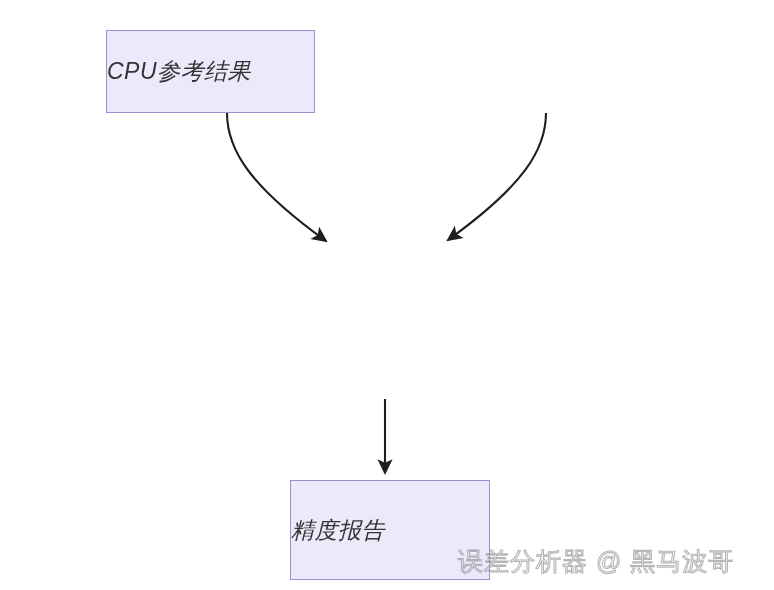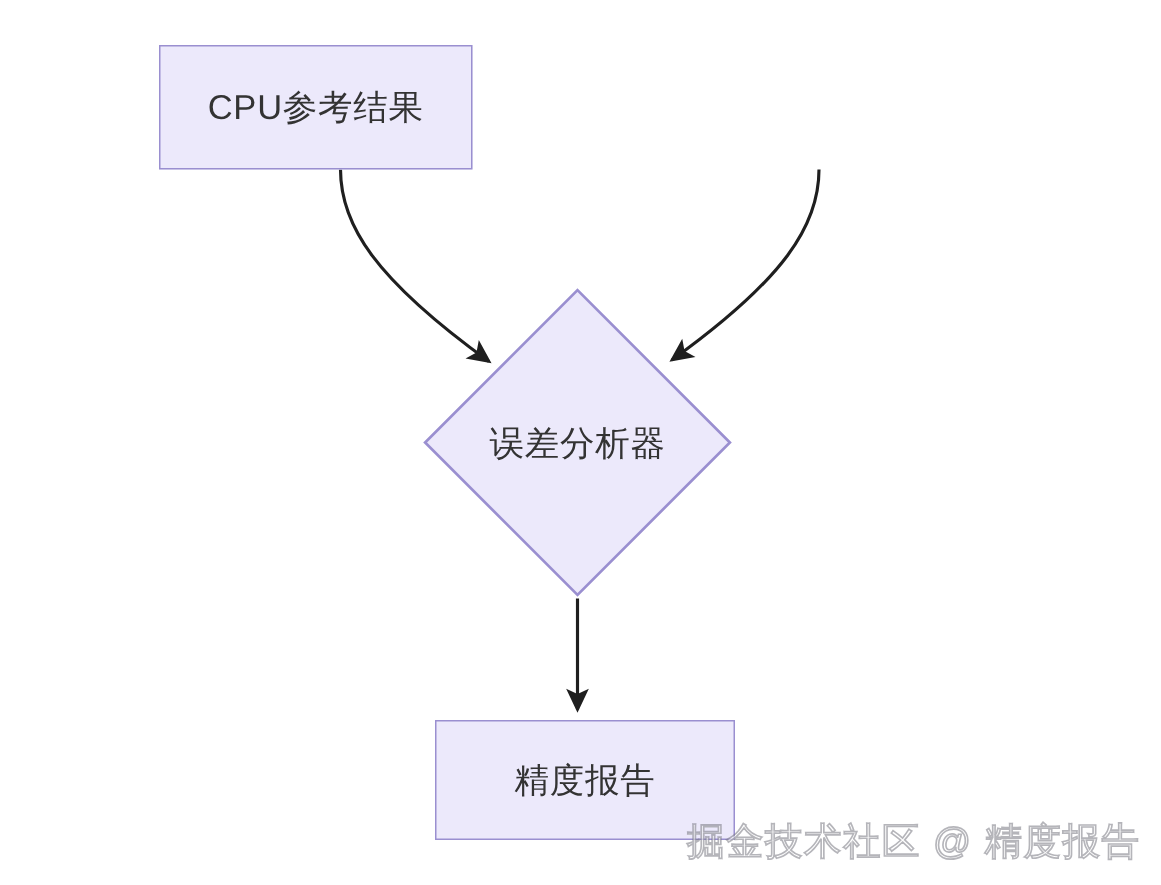--- a/index.html
+++ b/index.html
@@ -21,36 +21,36 @@
     top: 0;
     width: 774px;
     height: 590px;
     pointer-events: none;
   }
   .node {
     position: absolute;
     box-sizing: border-box;
     display: flex;
     align-items: center;
-    justify-content: center;
+    font-style: italic;
   }
   .rect-node {
     background: #ece9fb;
     border: 1.6px solid #9a8fd0;
   }
   .rect-node .node-label {
     color: #333333;
     font-size: 23px;
     line-height: 1;
     letter-spacing: 0.5px;
     white-space: nowrap;
   }
   #node-cpu  { left: 106px; top: 30px;  width: 209px; height: 83px; }
   #node-npu  { left: 428px; top: 30px;  width: 237px; height: 83px; }
-  #node-report { left: 290px; top: 480px; width: 200px; height: 80px; }
+  #node-report { left: 290px; top: 480px; width: 200px; height: 100px; }
 
   #node-analyzer {
     left: 282px;
     top: 192px;
     width: 206px;
     height: 206px;
   }
   #node-analyzer .diamond-shape {
     position: absolute;
     left: 0; top: 0;
@@ -98,26 +98,20 @@
     <path id="edge-npu-analyzer" d="M 546,113 C 546,150 523,186 448,240" fill="none" stroke="#1f1f1f" stroke-width="2.1" marker-end="url(#arrowhead)"></path>
 
     <path id="edge-analyzer-report" d="M 385,399 L 385,473" fill="none" stroke="#1f1f1f" stroke-width="2.1" marker-end="url(#arrowhead)"></path>
   </svg>
 
   <div class="node rect-node" id="node-cpu">
     <span class="node-label">CPU参考结果</span>
   </div>
 
 
-  <div class="node" id="node-analyzer">
-    <svg class="diamond-shape" viewBox="0 0 206 206" width="206" height="206" preserveAspectRatio="none">
-      <polygon points="103,1.4 204.6,103 103,204.6 1.4,103" fill="#ece9fb" stroke="#9a8fd0" stroke-width="1.8"></polygon>
-    </svg>
-    <span class="node-label">误差分析器</span>
-  </div>
 
   <div class="node rect-node" id="node-report">
     <span class="node-label">精度报告</span>
   </div>
 
-  <div id="watermark">掘金技术社区 @ 精度报告</div>
+  <div id="watermark">误差分析器 @ 黑马波哥</div>
 
 </div>
 
 </body></html>

